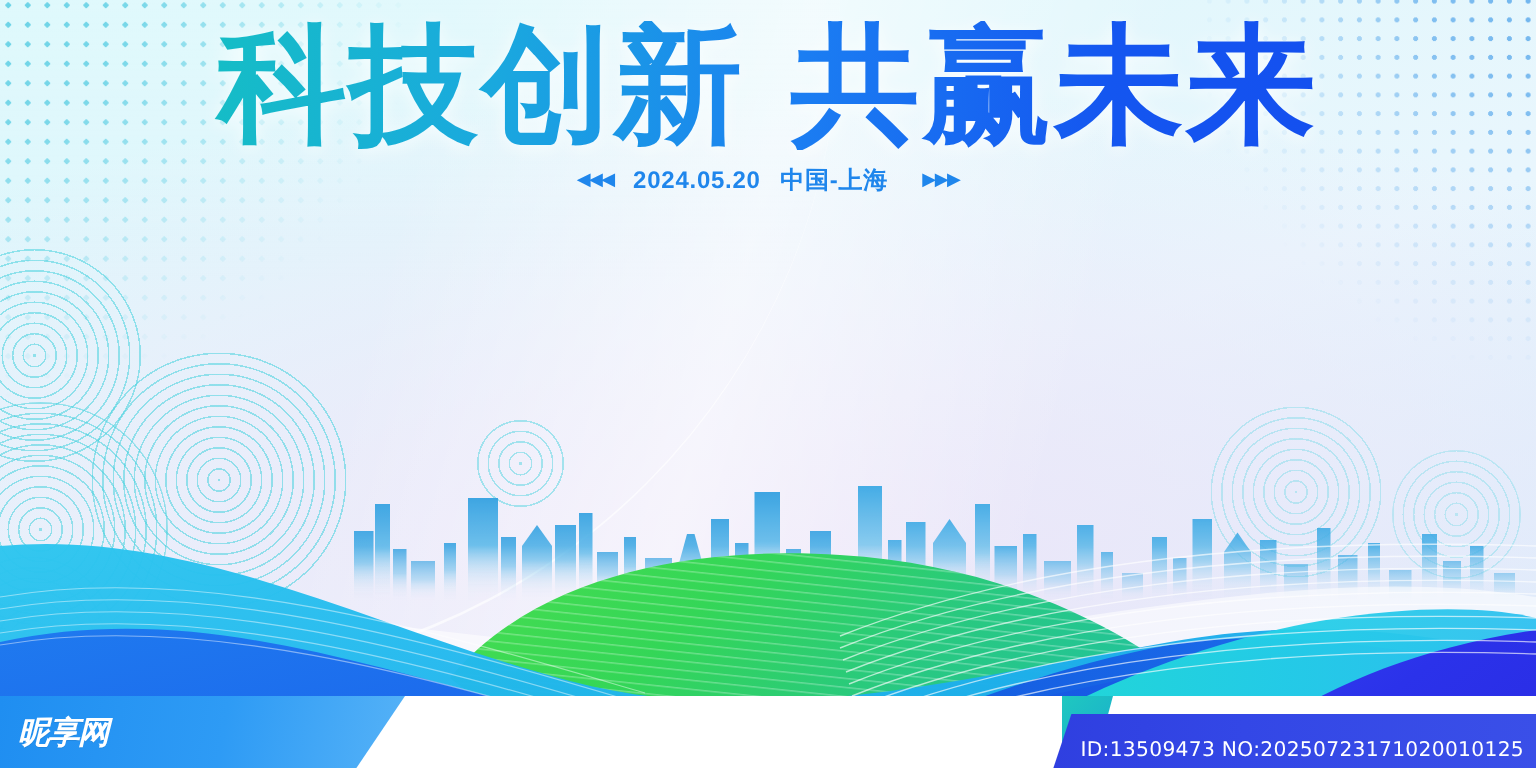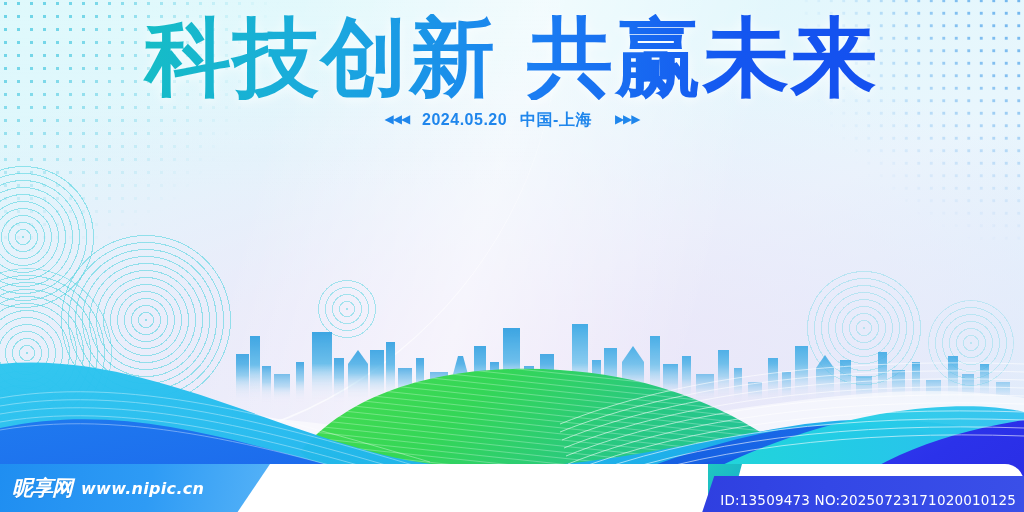--- a/index.html
+++ b/index.html
@@ -102,21 +102,20 @@
   .dateline .dl-place{margin-right:18px;}
 
   
   .scenery{position:absolute;left:0;bottom:0;width:1024px;height:210px;}
   .scenery svg{display:block;width:1024px;height:210px;}
 
   
   .footer{
     position:absolute;left:0;bottom:0;width:1024px;height:48px;
     background:#fff;
-    border-radius:19px;
   }
   .wm{
     position:absolute;left:0;top:0;width:270px;height:48px;
     background:linear-gradient(100deg,#1f8ef1 0%, #2e9bf5 55%, #55b2f7 100%);
     display:flex;align-items:center;gap:9px;padding-left:12px;
     box-sizing:border-box;
     clip-path:polygon(0 0, 100% 0, 88% 100%, 0 100%);
   }
   .wm-logo{
     font-family:"DejaVu Sans","Liberation Sans",sans-serif;
@@ -324,19 +323,18 @@
       <span class="arrows">◀◀◀</span>
       <span class="dl-date">2024.05.20</span>
       <span class="dl-place">中国-上海</span>
       <span class="arrows">▶▶▶</span>
     </div>
   </div>
 
   <div class="footer">
     <div class="wm">
       <span class="wm-logo">昵享网</span>
-      <span class="wm-url">www.nipic.cn</span>
     </div>
     <div class="idtag-accent"></div>
     <div class="idtag">ID:13509473 NO:20250723171020010125</div>
   </div>
 
 </div>
 
 </body></html>

